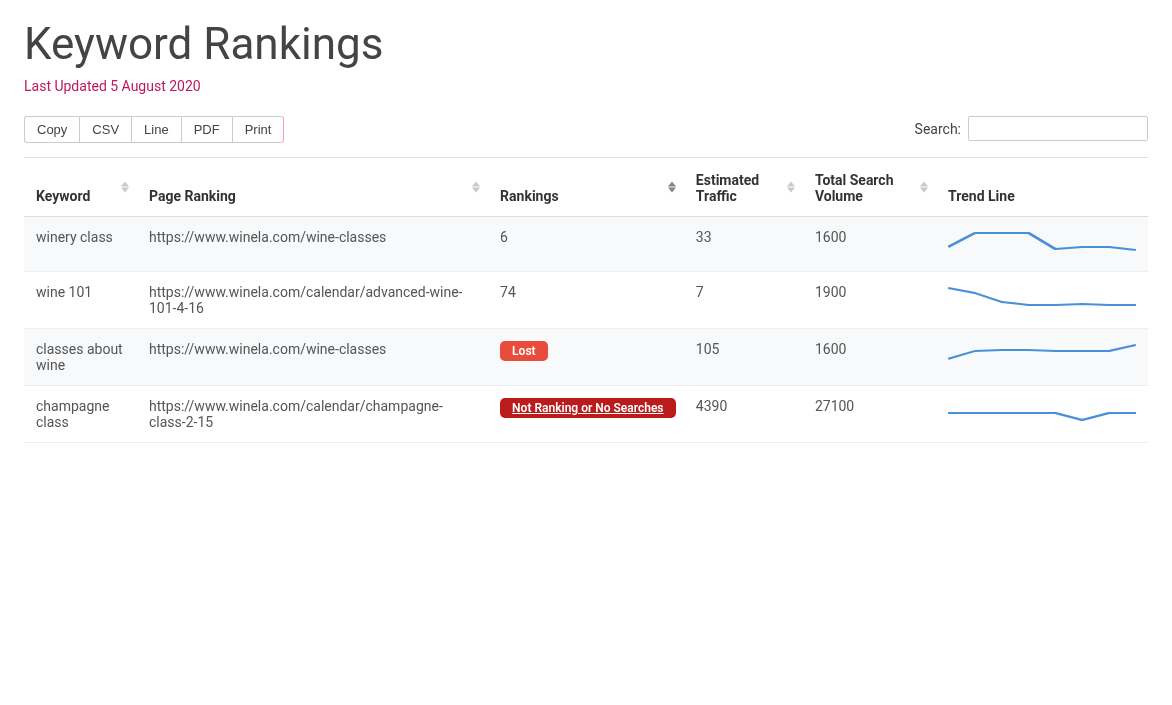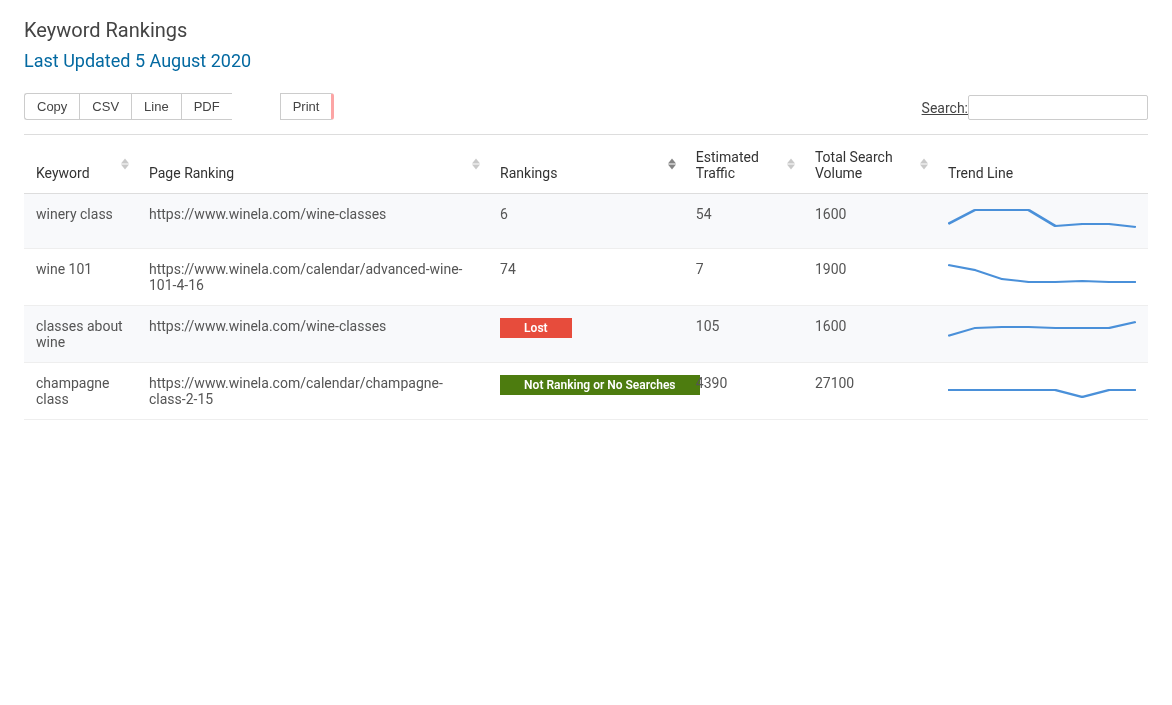--- a/index.html
+++ b/index.html
@@ -3,79 +3,78 @@
 <meta charset="utf-8">
 <style>
   * { box-sizing: border-box; margin: 0; padding: 0; }
   body {
     font-family: -apple-system, BlinkMacSystemFont, "Segoe UI", Roboto, "Helvetica Neue", Arial, sans-serif;
     background: #ffffff;
     color: #333;
     padding: 18px 24px;
   }
   h1 {
-    font-size: 20px;
+    font-size: 44px;
     font-weight: 400;
     color: #444;
     margin-bottom: 8px;
   }
   .subtitle {
-    font-size: 18px;
-    color: #0369a1;
+    font-size: 14px;
+    color: #be185d;
     margin-bottom: 22px;
   }
   .toolbar {
     display: flex;
     justify-content: space-between;
-    align-items: flex-end;
+    align-items: flex-start;
     margin-bottom: 14px;
   }
   .export-buttons {
     display: flex;
   }
   .export-buttons button {
     background: #fff;
     border: 1px solid #ccc;
     border-right: none;
     padding: 5px 12px;
     font-size: 13px;
     color: #444;
     cursor: pointer;
     border-radius: 0;
   }
   .export-buttons button:first-child { border-top-left-radius: 3px; border-bottom-left-radius: 3px; }
-  .export-buttons button:last-child  { border-right: 3px solid #fca5a5; border-top-right-radius: 3px; border-bottom-right-radius: 3px; margin-left: 48px; }
+  .export-buttons button:last-child  { border-right: 1px solid #fca5a5; border-top-right-radius: 3px; border-bottom-right-radius: 3px; }
   .search-wrap {
     display: flex;
     align-items: center;
-    gap: 0;
+    gap: 7px;
     font-size: 14px;
     color: #444;
-    text-decoration: underline;
   }
   .search-wrap input {
     border: 1px solid #ccc;
     padding: 4px 8px;
     font-size: 13px;
     width: 180px;
     border-radius: 2px;
   }
   table {
     width: 100%;
     border-collapse: collapse;
     font-size: 14px;
     table-layout: fixed;
   }
   th {
     text-align: left;
     padding: 14px 12px 12px 12px;
     border-top: 1px solid #ddd;
     border-bottom: 1px solid #ddd;
     color: #333;
-    font-weight: 400;
+    font-weight: 700;
     position: relative;
     vertical-align: bottom;
   }
   th .sort-icons {
     position: absolute;
     right: 8px;
     top: 50%;
     transform: translateY(-50%);
     display: flex;
     flex-direction: column;
@@ -94,29 +93,29 @@
     padding: 12px;
     border-bottom: 1px solid #eee;
     color: #555;
     vertical-align: top;
     word-wrap: break-word;
   }
   tbody tr:nth-child(odd) { background: #f8f9fb; }
   tbody tr:nth-child(even){ background: #ffffff; }
   .badge {
     display: inline-block;
-    padding: 3px 24px;
-    border-radius: 0;
+    padding: 3px 12px;
+    border-radius: 5px;
     color: #fff;
     font-size: 12px;
     font-weight: 600;
     white-space: nowrap;
   }
   .badge-lost { background: #e74c3c; }
-  .badge-norank { background: #4d7c0f; }
+  .badge-norank { background: #b91c1c; text-decoration: underline; }
   .spark { width: 100%; height: 30px; display: block; }
   .spark polyline {
     fill: none;
     stroke: #4a90d9;
     stroke-width: 2;
     stroke-linejoin: round;
   }
   
   col.c-keyword  { width: 112px; }
   col.c-page     { width: 348px; }
@@ -177,21 +176,21 @@
             <span class="down"></span>
           </span></th>
         <th><span>Trend Line</span></th>
       </tr>
     </thead>
   <tbody id="tbody">
       <tr>
         <td>winery class</td>
         <td>https://www.winela.com/wine-classes</td>
         <td>6</td>
-        <td>54</td>
+        <td>33</td>
         <td>1600</td>
         <td>
           <svg class="spark" viewBox="0 0 100 30" preserveAspectRatio="none">
             <polyline points="0.0,18 14.3,4 28.6,4 42.9,4 57.1,20 71.4,18 85.7,18 100.0,21"></polyline>
           </svg>
         </td>
       </tr>
       <tr>
         <td>wine 101</td>
         <td>https://www.winela.com/calendar/advanced-wine-101-4-16</td>

